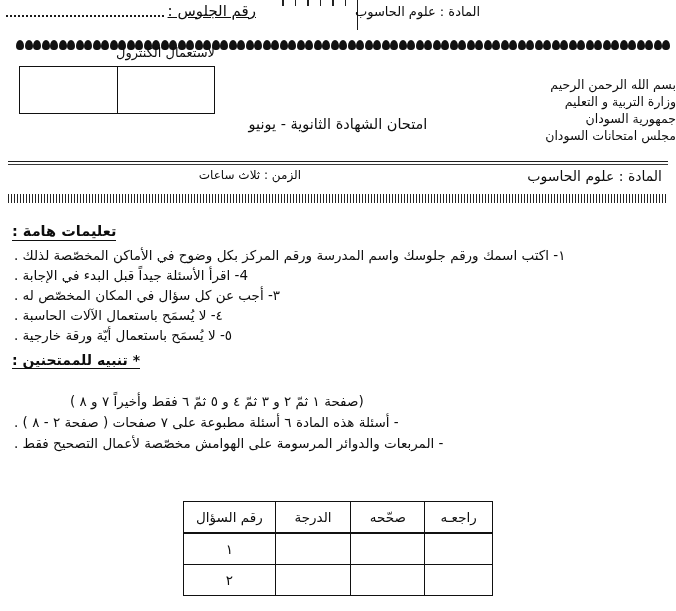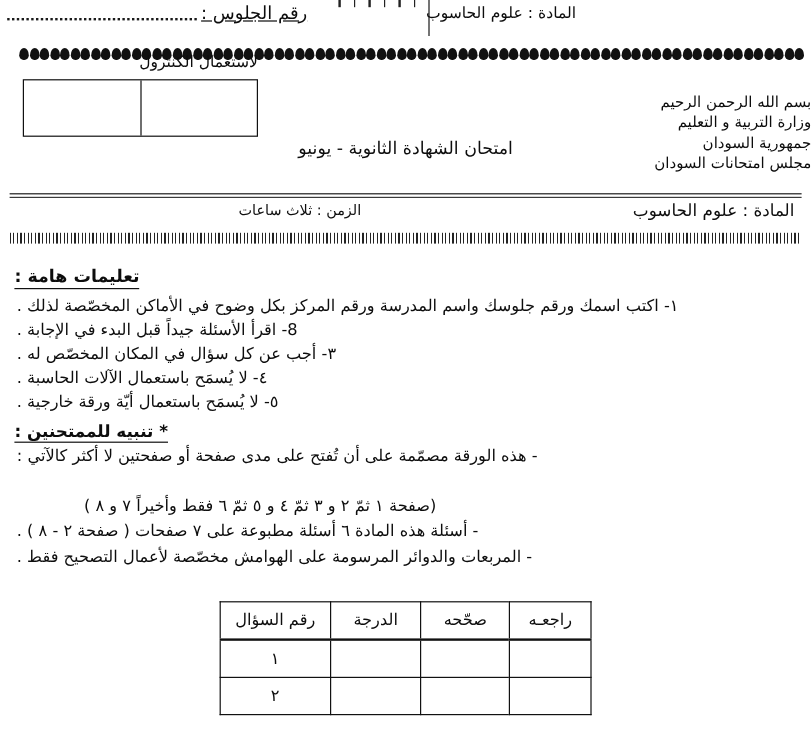--- a/index.html
+++ b/index.html
@@ -281,33 +281,32 @@
   </div>
 
   <div class="hatch"></div>
 
   <div class="instructions">
     <div class="sec-title">
       <span>تعليمات هامة :</span>
     </div>
     <ul class="instr-list">
       <li>١- اكتب اسمك ورقم جلوسك واسم المدرسة ورقم المركز بكل وضوح في الأماكن المخصّصة لذلك .</li>
-      <li>8-  اقرأ الأسئلة جيداً قبل البدء في الإجابة .</li>
+      <li>4-  اقرأ الأسئلة جيداً قبل البدء في الإجابة .</li>
       <li>٣- أجب عن كل سؤال في المكان المخصّص له .</li>
       <li>٤-  لا يُسمَح باستعمال الآلات الحاسبة .</li>
       <li>٥-  لا يُسمَح باستعمال أيّة ورقة خارجية .</li>
     </ul>
   </div>
 
   <div class="notice-title">
     <u>* تنبيه للممتحنين :</u>
   </div>
 
   <div class="notes">
-    <div>- هذه الورقة مصمّمة على أن تُفتح على مدى صفحة أو صفحتين لا أكثر كالآتي :</div>
     <div class="indent">(صفحة ١ ثمّ ٢ و ٣ ثمّ ٤ و ٥ ثمّ ٦ فقط وأخيراً ٧ و ٨ )</div>
     <div>- أسئلة هذه المادة ٦ أسئلة مطبوعة على ٧ صفحات ( صفحة ٢ - ٨ ) .</div>
     <div>- المربعات والدوائر المرسومة على الهوامش مخصّصة لأعمال التصحيح فقط .</div>
   </div>
 
 
   <table class="grade">
     <colgroup>
       <col class="c-rev">
         <col class="c-cor">

